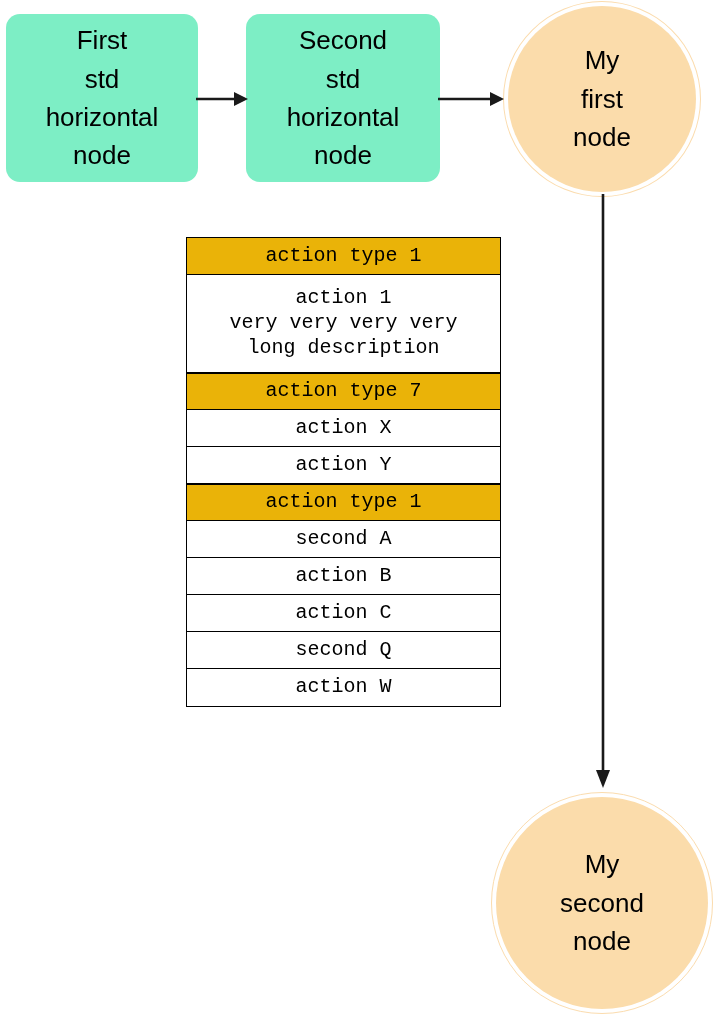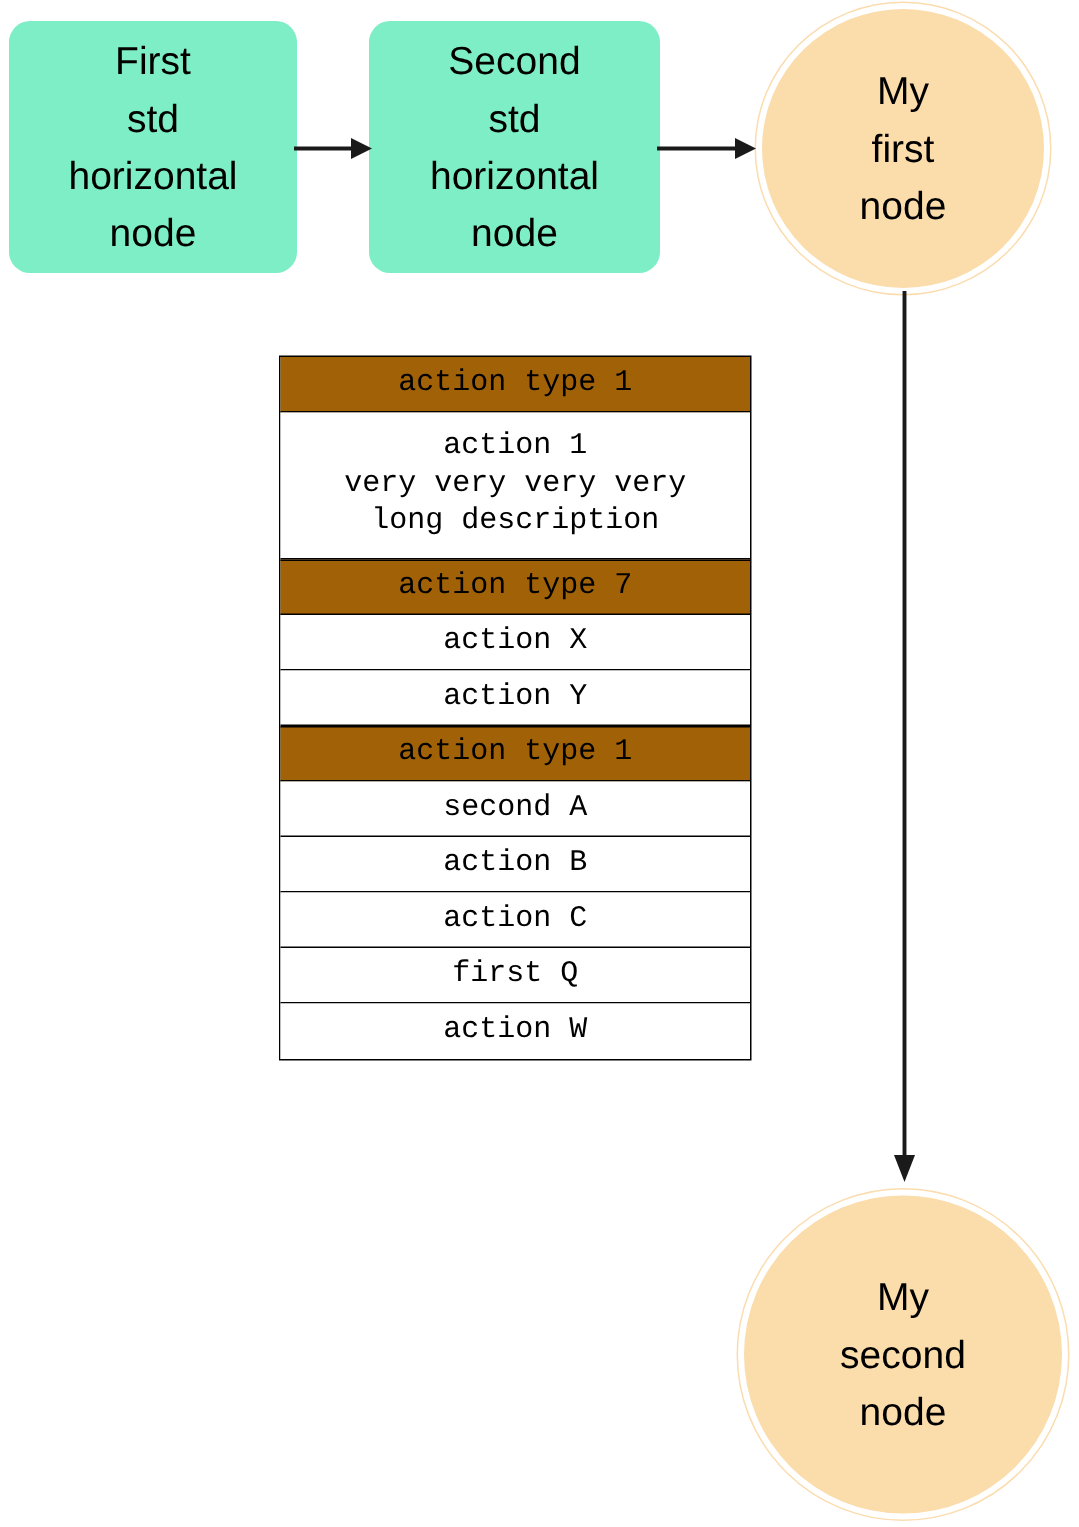--- a/index.html
+++ b/index.html
@@ -83,21 +83,21 @@
   .trow {
     box-sizing: border-box;
     text-align: center;
     white-space: pre-line;
     line-height: 1.24;
     display: flex;
     align-items: center;
     justify-content: center;
   }
   .trow.header {
-    background: #a16207;
+    background: #eab308;
     height: 37px;
     border-top: 1.4px solid #000000;
     border-bottom: 1.4px solid #000000;
   }
   .trow.header:first-child { border-top: none; }
   .trow.item {
     background: #ffffff;
     height: 37px;
     border-bottom: 1.2px solid #000000;
   }
@@ -159,17 +159,17 @@
     <div class="trow item tall">action 1
 very very very very
 long description</div>
     <div class="trow header">action type 7</div>
     <div class="trow item">action X</div>
     <div class="trow item">action Y</div>
     <div class="trow header">action type 1</div>
     <div class="trow item">second A</div>
     <div class="trow item">action B</div>
     <div class="trow item">action C</div>
-    <div class="trow item">first Q</div>
+    <div class="trow item">second Q</div>
     <div class="trow item last">action W</div>
   </div>
 
 </div>
 
 </body></html>

